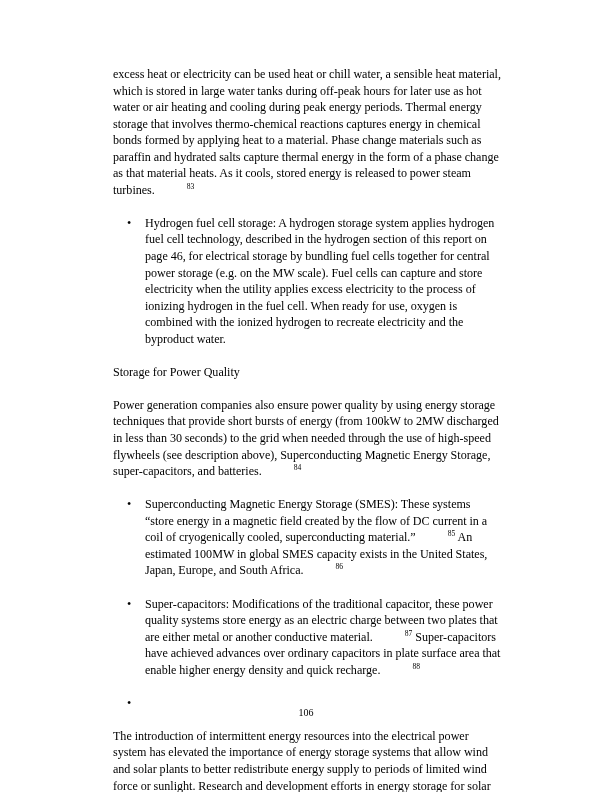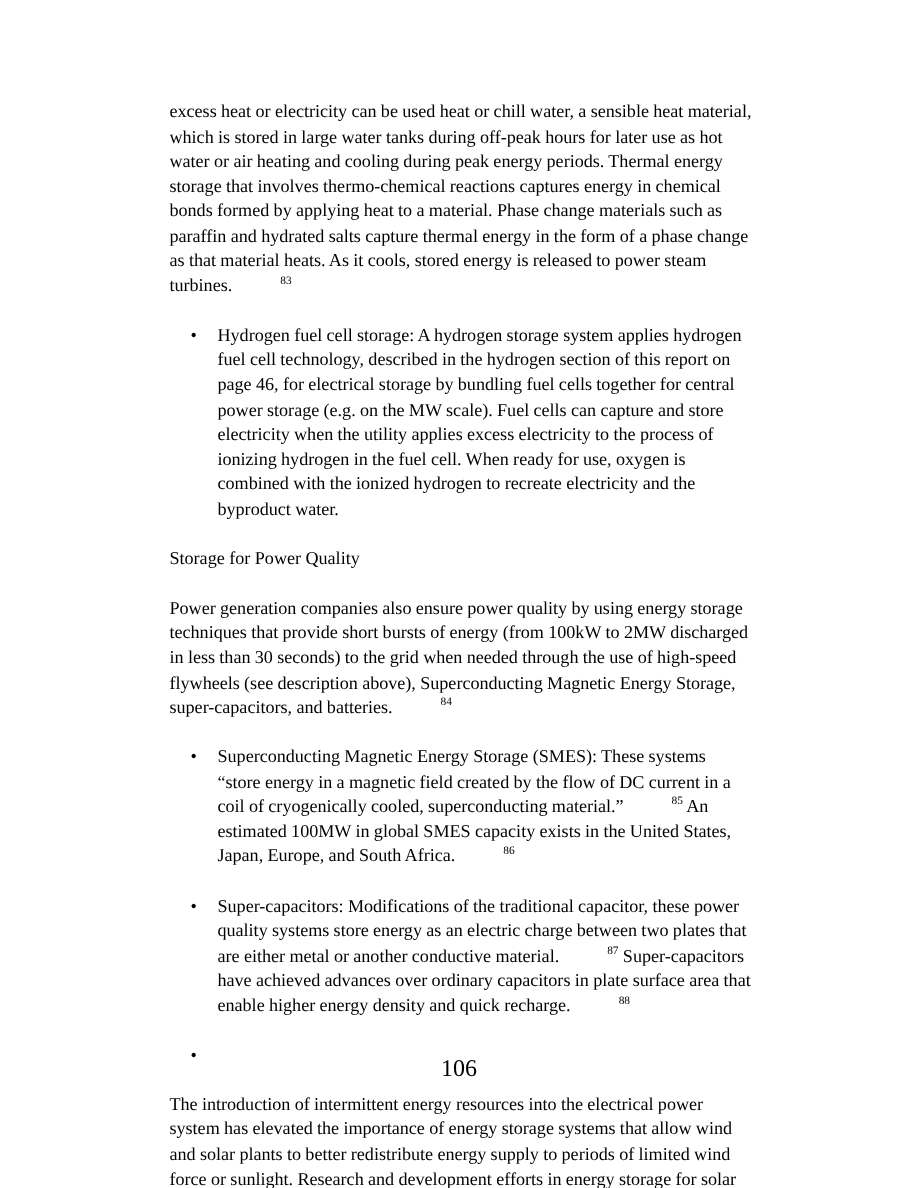--- a/index.html
+++ b/index.html
@@ -71,21 +71,21 @@
     vertical-align: super;
     line-height: 0;
     padding-left: 32px;
   }
   #page-number {
     position: absolute;
     left: 0;
     top: 705px;
     width: 612px;
     text-align: center;
-    font-size: 16px;
+    font-size: 10px;
     line-height: 16.55px;
     font-family: "Liberation Serif", "DejaVu Serif", serif;
   }
 </style>
 </head>
 <body>
 
 <div id="page">
 
   <div id="content">

